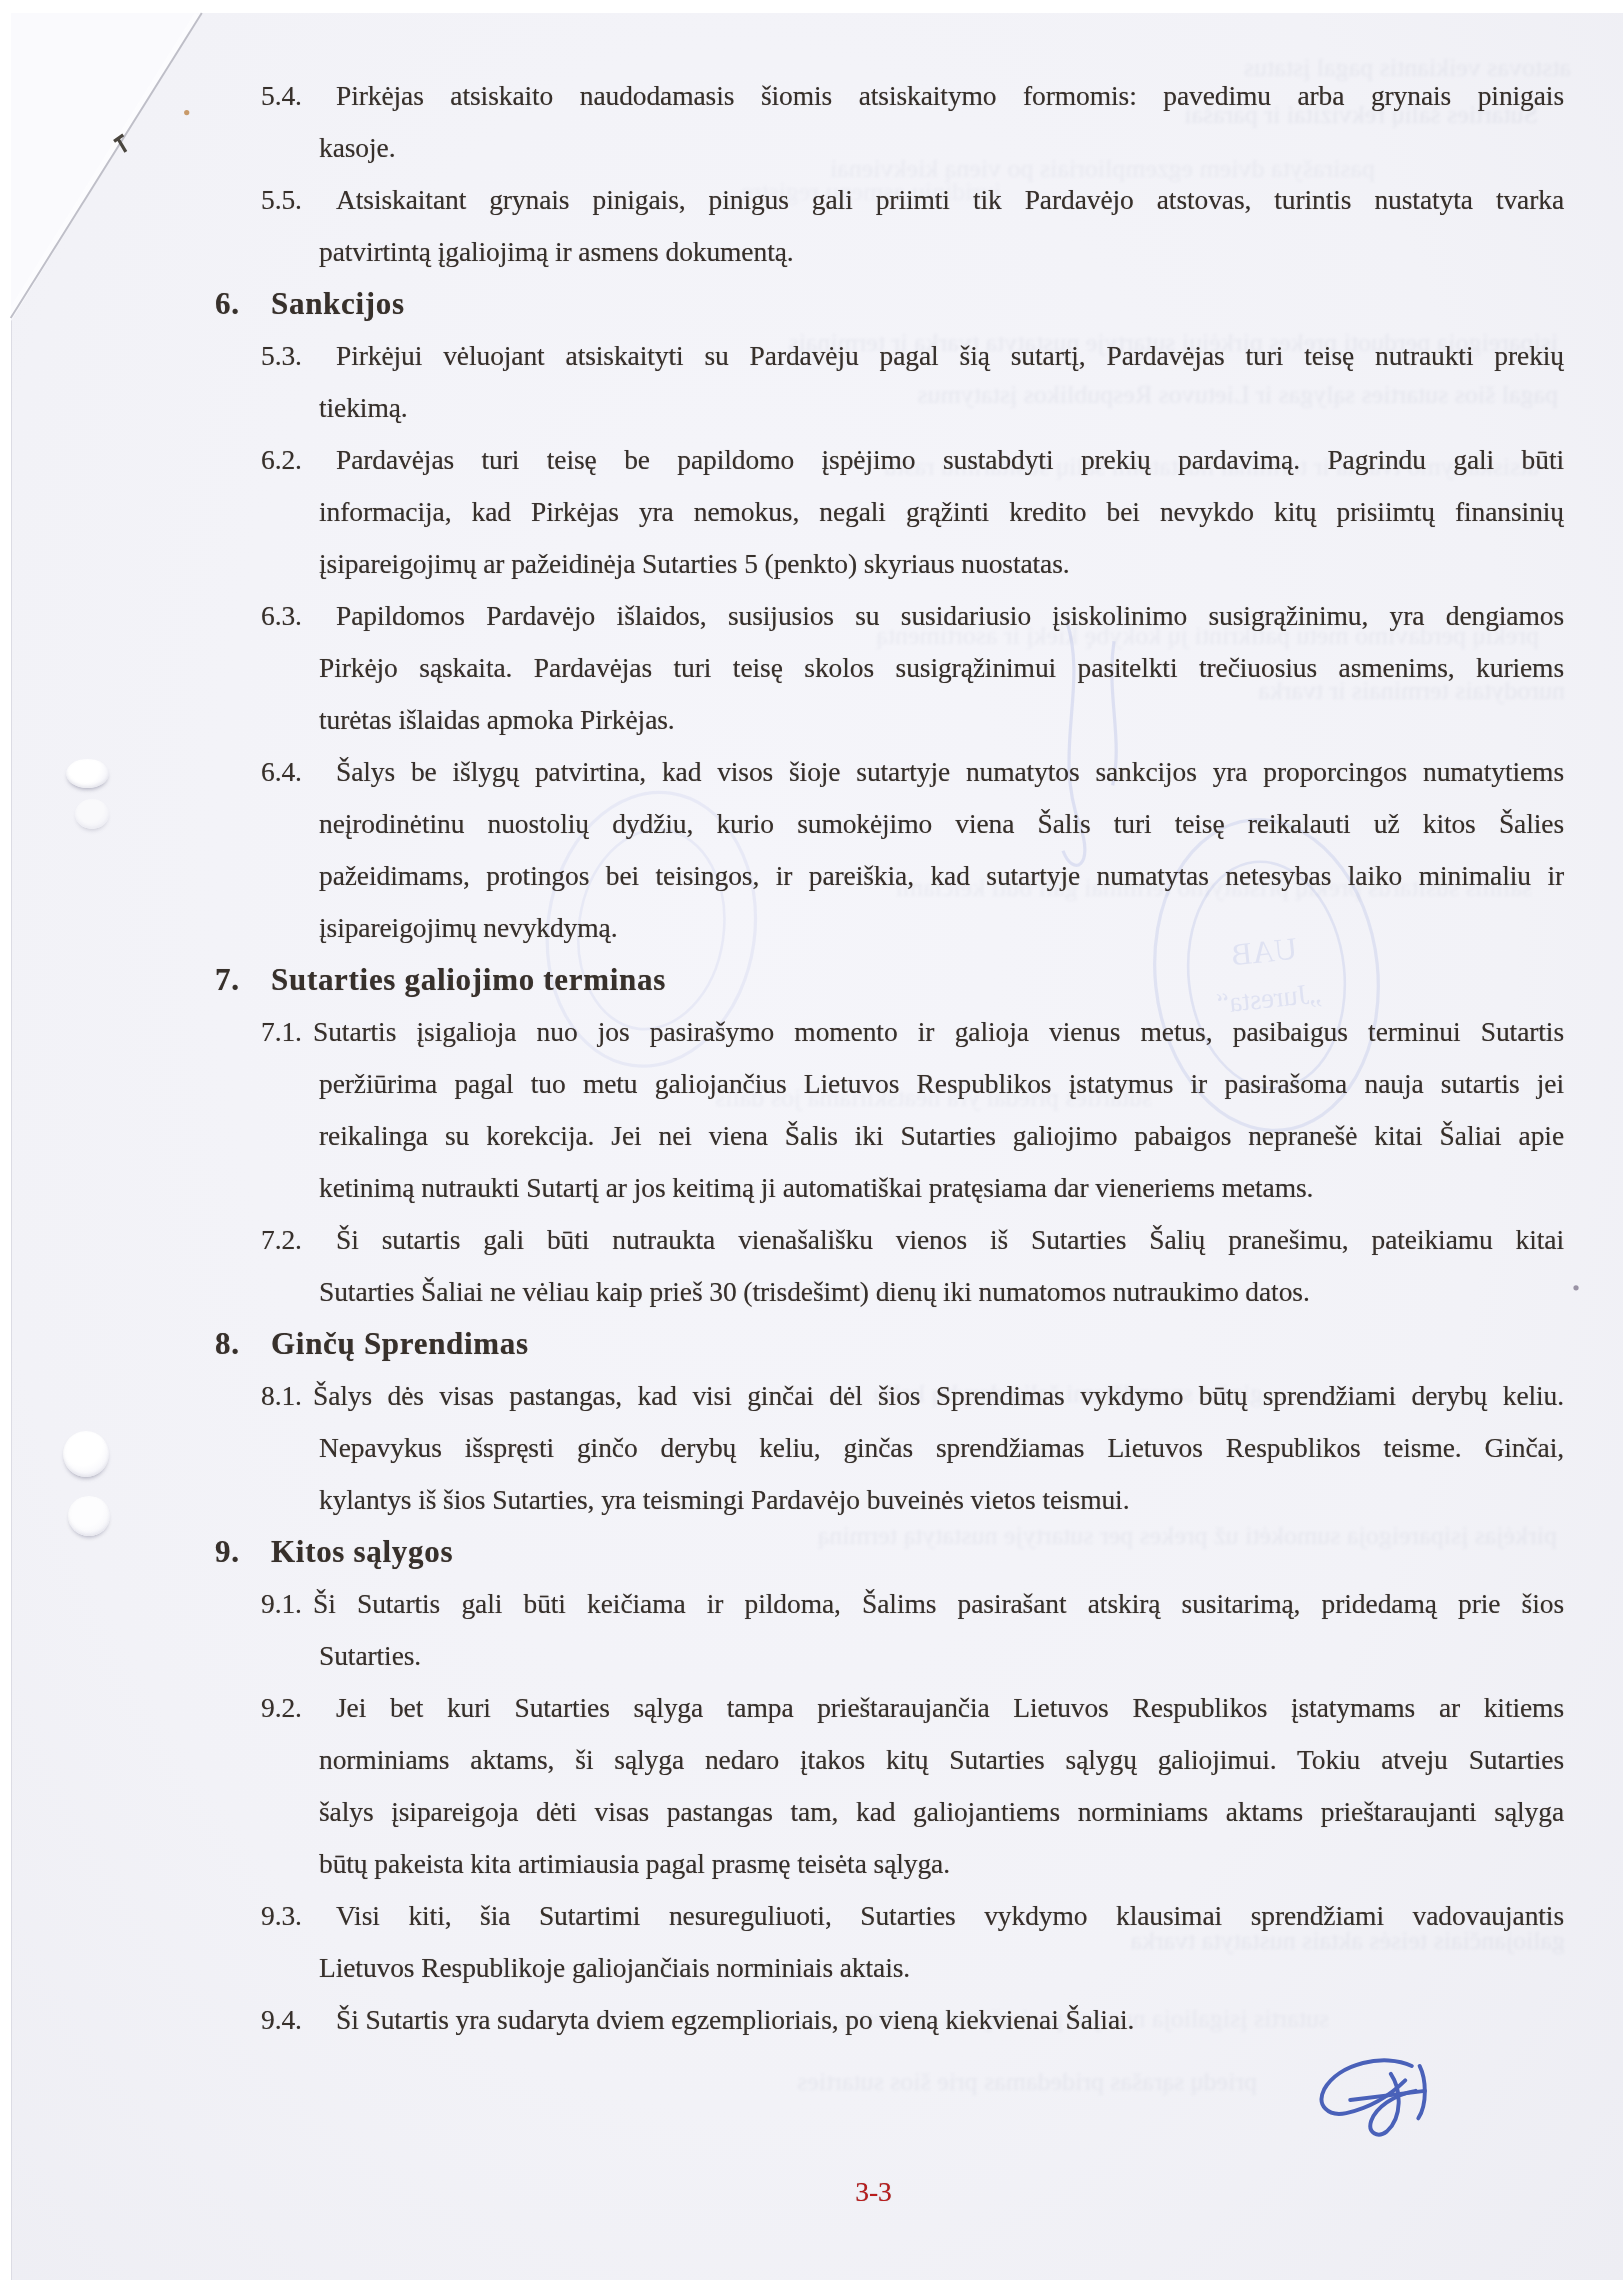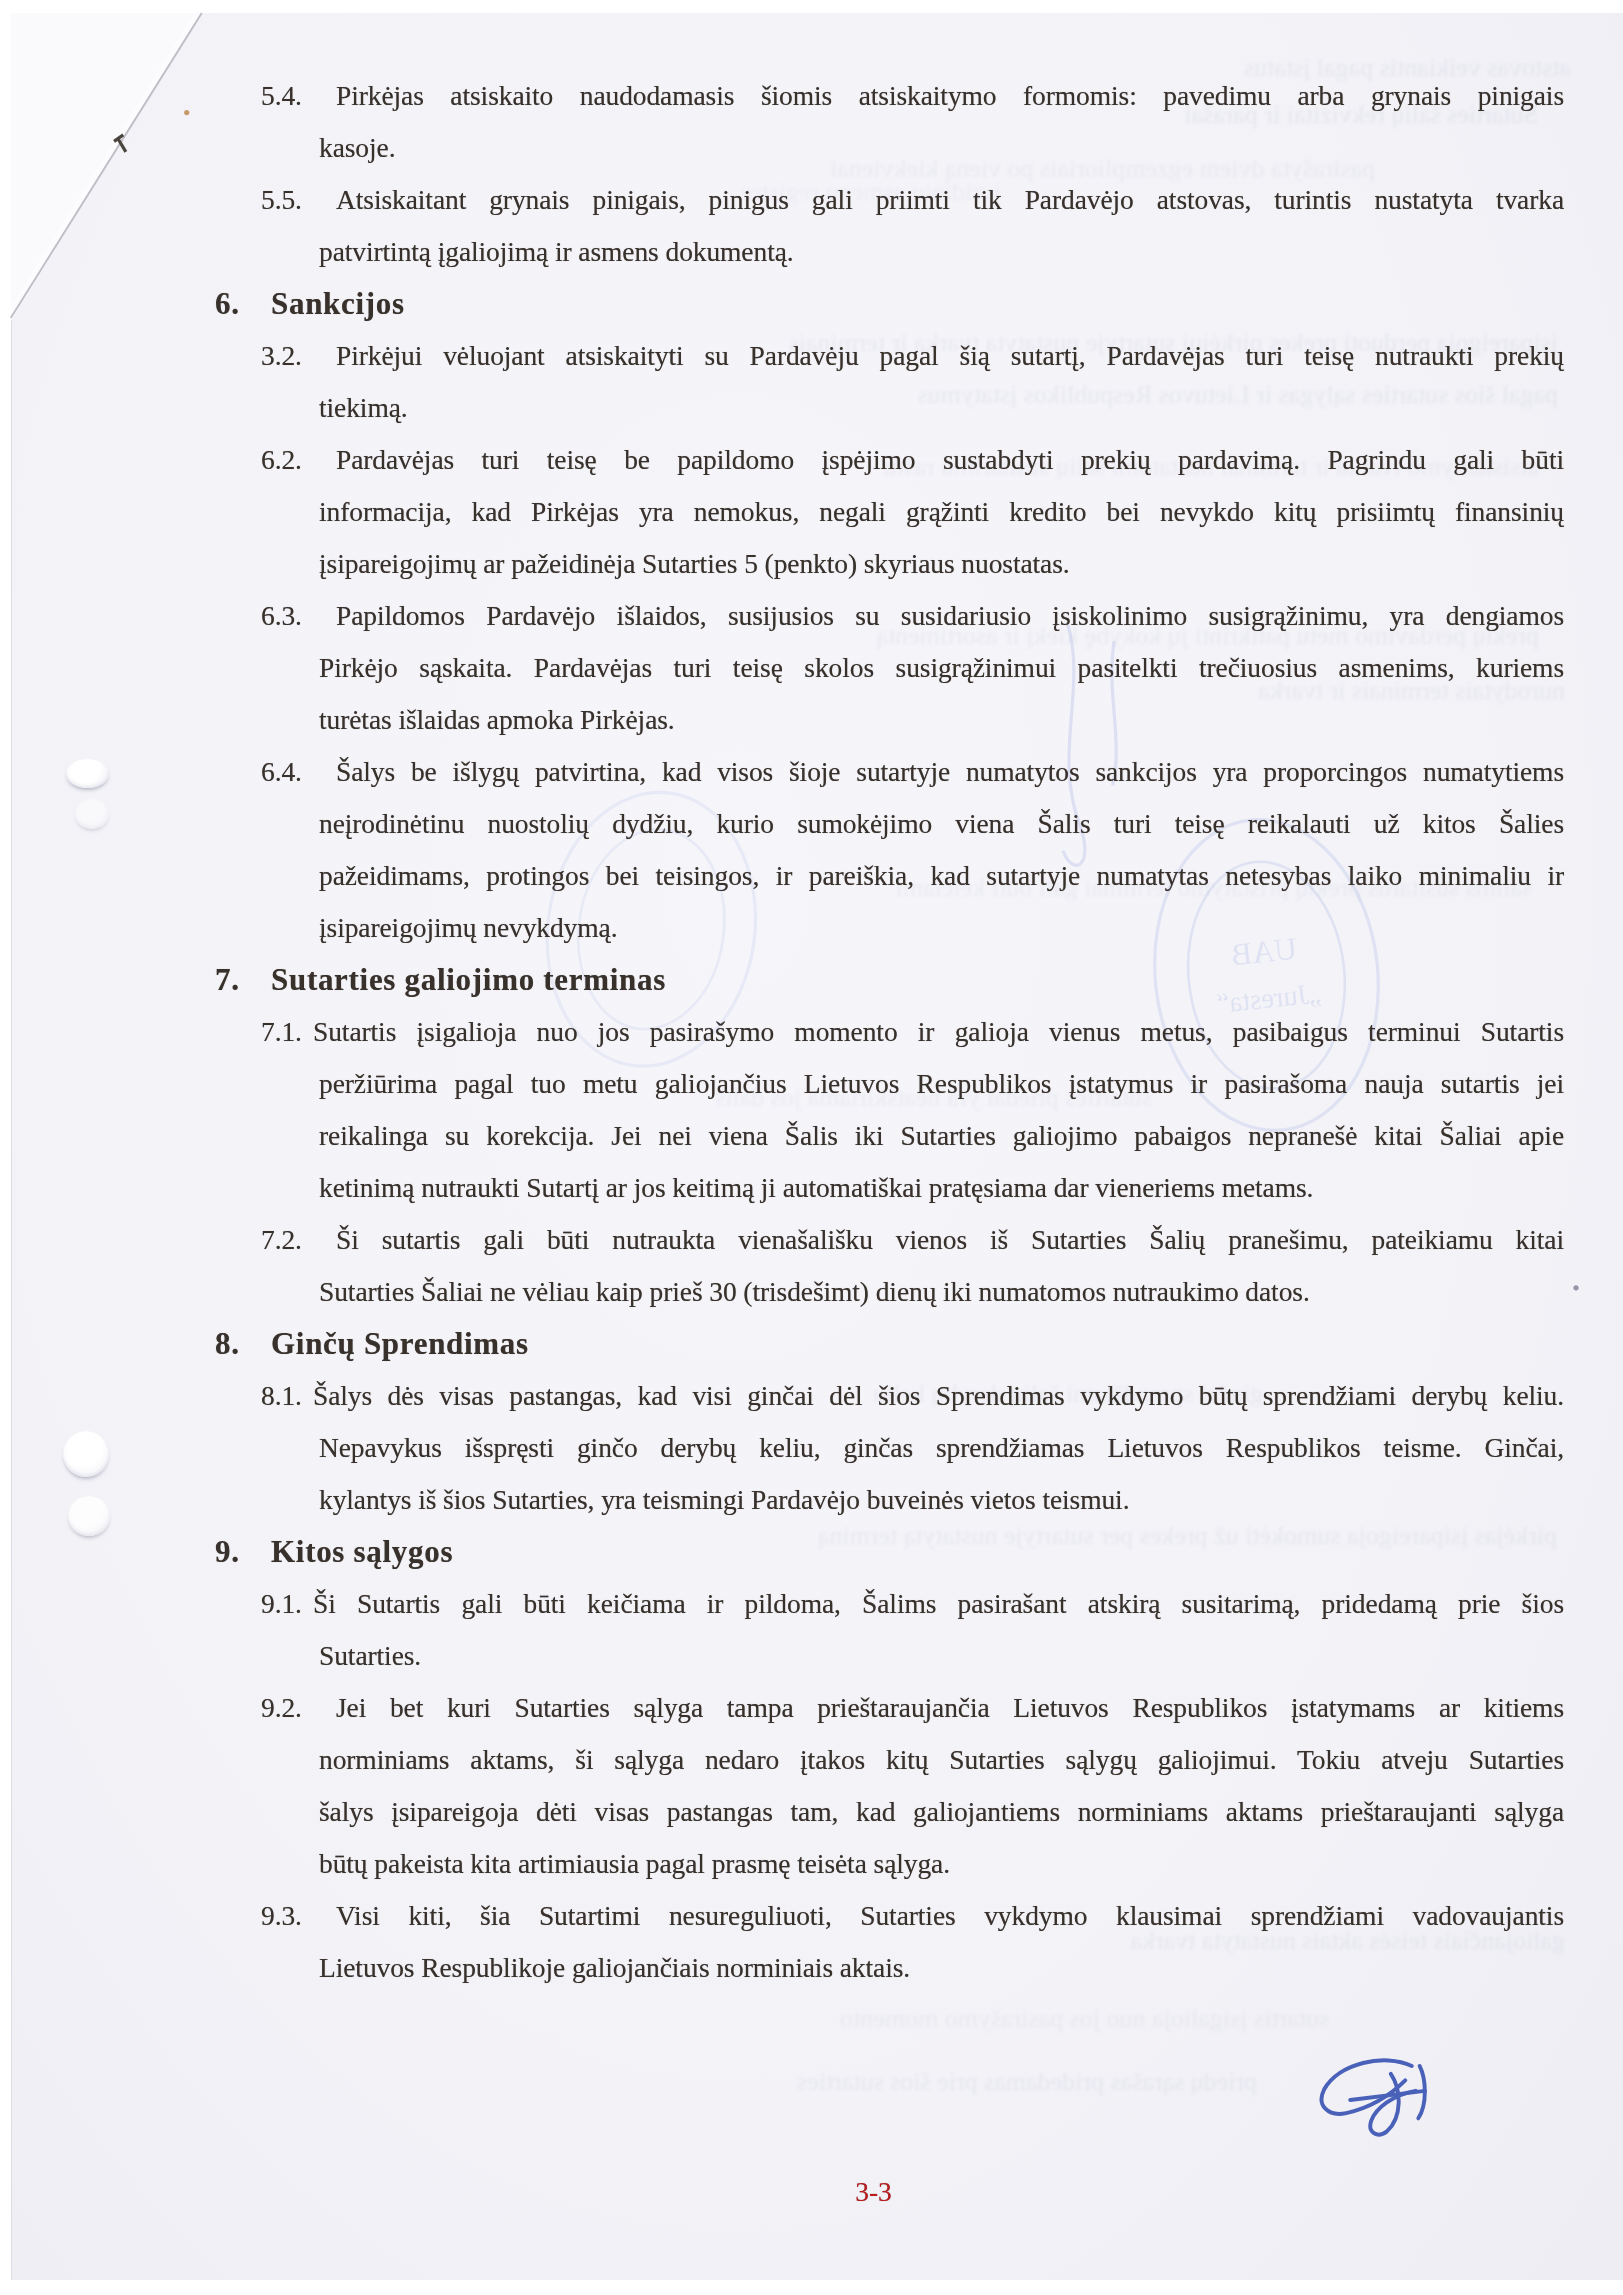--- a/index.html
+++ b/index.html
@@ -120,21 +120,21 @@
     </div>
     <div class="row">
       <span class="num">5.5.</span>
       <div class="txt gap">Atsiskaitant grynais pinigais, pinigus gali priimti tik Pardavėjo atstovas, turintis nustatyta tvarka</div>
     </div>
     <div class="row">
       <div class="txt cont last">patvirtintą įgaliojimą ir asmens dokumentą.</div>
     </div>
     <div class="row header"><span class="num">6.</span><span class="title">Sankcijos</span></div>
     <div class="row">
-      <span class="num">3.2.</span>
+      <span class="num">5.3.</span>
       <div class="txt gap">Pirkėjui vėluojant atsiskaityti su Pardavėju pagal šią sutartį, Pardavėjas turi teisę nutraukti prekių</div>
     </div>
     <div class="row">
       <div class="txt cont last">tiekimą.</div>
     </div>
     <div class="row">
       <span class="num">6.2.</span>
       <div class="txt gap">Pardavėjas turi teisę be papildomo įspėjimo sustabdyti prekių pardavimą. Pagrindu gali būti</div>
     </div>
     <div class="row">
@@ -219,16 +219,20 @@
     <div class="row">
       <div class="txt cont last">būtų pakeista kita artimiausia pagal prasmę teisėta sąlyga.</div>
     </div>
     <div class="row">
       <span class="num">9.3.</span>
       <div class="txt gap">Visi kiti, šia Sutartimi nesureguliuoti, Sutarties vykdymo klausimai sprendžiami vadovaujantis</div>
     </div>
     <div class="row">
       <div class="txt cont last">Lietuvos Respublikoje galiojančiais norminiais aktais.</div>
     </div>
+    <div class="row">
+      <span class="num">9.4.</span>
+      <div class="txt gap last">Ši Sutartis yra sudaryta dviem egzemplioriais, po vieną kiekvienai Šaliai.</div>
+    </div>
   </div>
 
 <div class="page-number">3-3</div>
 
 
 </body></html>

